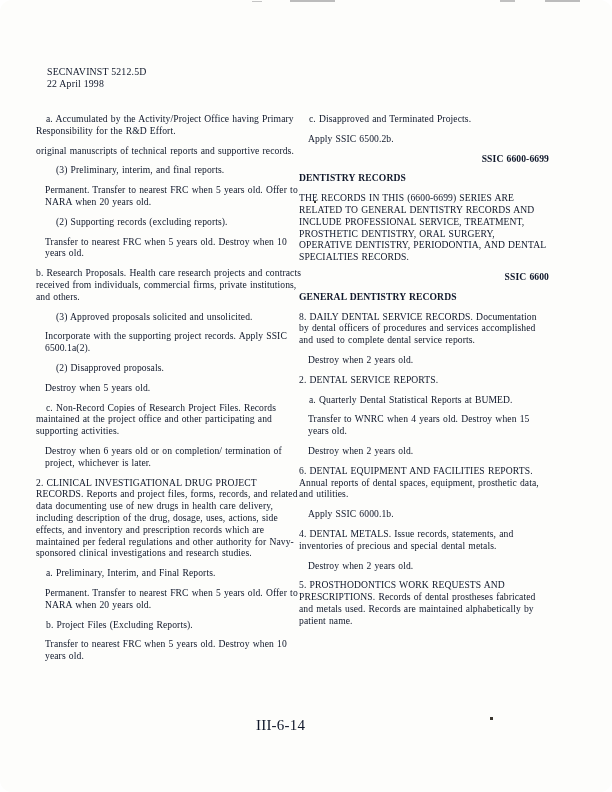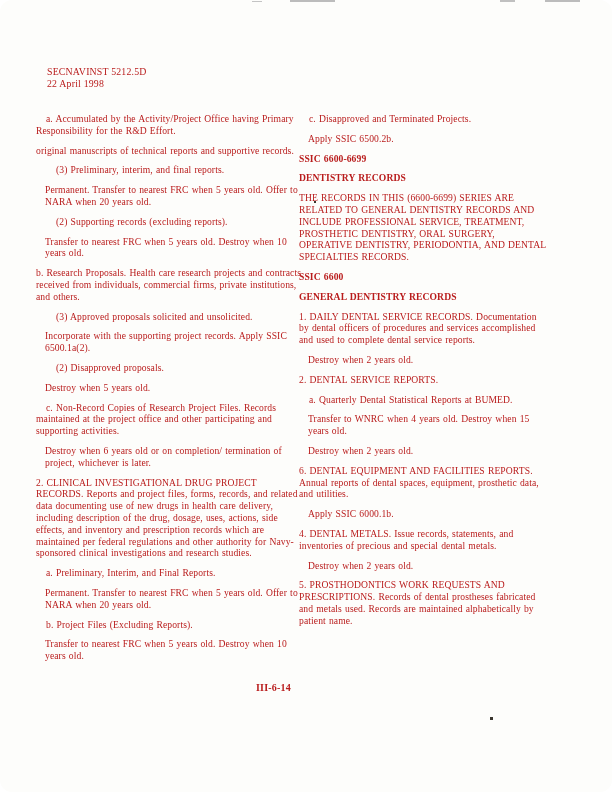--- a/index.html
+++ b/index.html
@@ -2,46 +2,46 @@
 <html><head>
 <meta charset="utf-8">
 <style>
   html,body{margin:0;padding:0;background:#ffffff;}
   .sheet{
     position:relative;
     width:612px;height:792px;
     background:#fdfdfb;
     overflow:hidden;
     font-family:"Liberation Serif", serif;
-    color:#b91c1c;
+    color:#0f172a;
     border-radius:12px;
   }
   .header{
     position:absolute;left:47px;top:66px;
     font-size:9.8px;line-height:12px;
     letter-spacing:0.2px;
     white-space:nowrap;
   }
   .col{
     position:absolute;top:113px;
     font-size:9.6px;line-height:11.8px;
     letter-spacing:0.1px;word-spacing:0.6px;
   }
   .col-left{left:36px;width:267px;}
   .col-right{left:299px;width:250px;}
   .col p{margin:0 0 8px 0;}
   .blk.sub1{text-indent:10px;}
   .blk.sub2{text-indent:20px;}
   .blk.disp{margin-left:9px;}
-  .blk.center{text-align:left;}
+  .blk.center{text-align:right;}
   .blk.bold{font-weight:bold;}
   .u{text-underline-offset:1.5px;}
   .footer{
-    position:absolute;left:256px;top:682px;
-    font-size:10px;font-weight:bold;letter-spacing:0.2px;
+    position:absolute;left:256px;top:717px;
+    font-size:15px;font-weight:normal;letter-spacing:0.2px;
   }
   .mark{position:absolute;}
 </style>
 </head>
 <body>
 
 <div class="sheet">
 
   <div class="header">
     <div>SECNAVINST 5212.5D</div>
@@ -70,21 +70,21 @@
     </div>
 
   <div class="col col-right" id="col-right">
       <p class="blk sub1"><span>c.  </span><span class="u">Disapproved and Terminated Projects</span><span>.</span></p>
       <p class="blk disp"><span>Apply SSIC 6500.2b.</span></p>
       <p class="blk center bold"><span class="u">SSIC 6600-6699</span></p>
       <p class="blk body bold"><span class="u">DENTISTRY RECORDS</span></p>
       <p class="blk body"><span>THE RECORDS IN THIS (6600-6699) SERIES ARE RELATED TO GENERAL DENTISTRY RECORDS AND INCLUDE PROFESSIONAL SERVICE, TREATMENT, PROSTHETIC DENTISTRY, ORAL SURGERY, OPERATIVE DENTISTRY, PERIODONTIA, AND DENTAL SPECIALTIES RECORDS.</span></p>
       <p class="blk center bold"><span class="u">SSIC 6600</span></p>
       <p class="blk body bold"><span class="u">GENERAL DENTISTRY RECORDS</span></p>
-      <p class="blk body"><span>1.  DAILY DENTAL SERVICE RECORDS. Documentation by dental officers of procedures and services accomplished and used to complete dental service reports.</span></p>
+      <p class="blk body"><span>8.  DAILY DENTAL SERVICE RECORDS. Documentation by dental officers of procedures and services accomplished and used to complete dental service reports.</span></p>
       <p class="blk disp"><span>Destroy when 2 years old.</span></p>
       <p class="blk body"><span>2.  DENTAL SERVICE REPORTS.</span></p>
       <p class="blk sub1"><span>a.  </span><span class="u">Quarterly Dental Statistical Reports at BUMED</span><span>.</span></p>
       <p class="blk disp"><span>Transfer to WNRC when 4 years old.  Destroy when 15 years old.</span></p>
       <p class="blk disp"><span>Destroy when 2 years old.</span></p>
       <p class="blk body"><span>6.  DENTAL EQUIPMENT AND FACILITIES REPORTS.  Annual reports of dental spaces, equipment, prosthetic data, and utilities.</span></p>
       <p class="blk disp"><span>Apply SSIC 6000.1b.</span></p>
       <p class="blk body"><span>4.  DENTAL METALS.  Issue records, statements, and inventories of precious and special dental metals.</span></p>
       <p class="blk disp"><span>Destroy when 2 years old.</span></p>
       <p class="blk body"><span>5.  PROSTHODONTICS WORK REQUESTS AND PRESCRIPTIONS.  Records of dental prostheses fabricated and metals used.  Records are maintained alphabetically by patient name.</span></p>

